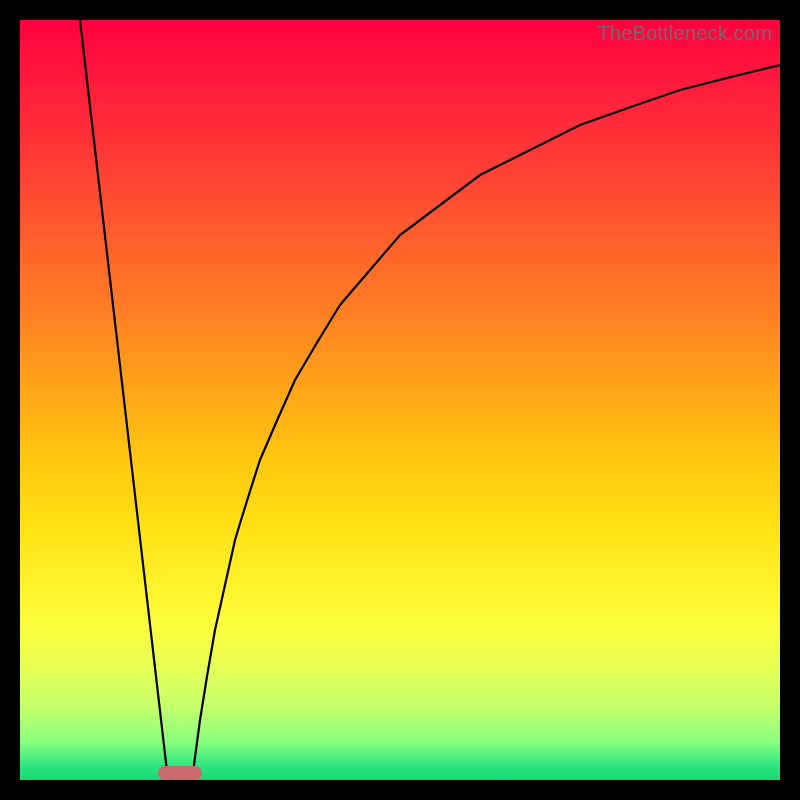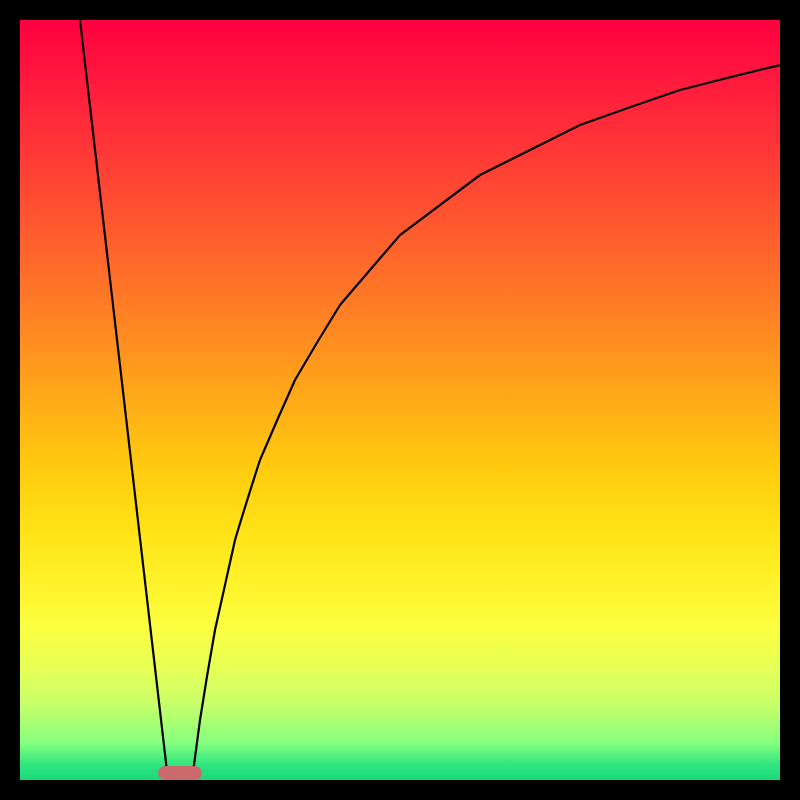--- a/index.html
+++ b/index.html
@@ -56,20 +56,21 @@
     width: 44px;
     height: 14px;
     background: #cb6a6d;
     border-radius: 7px;
   }
 </style>
 </head>
 <body>
 
 <div class="frame">
+  <div class="watermark">TheBottleneck.com</div>
 
   <svg class="curves" viewBox="0 0 760 760" preserveAspectRatio="none">
     <path fill="none" stroke="#000" stroke-width="2.2" d="M60,0 L148,760"></path>
     <path fill="none" stroke="#000" stroke-width="2.2" d="M172,760
              C 175,720 178,690 180,700
              " style="display:none"></path>
 
     <path fill="none" stroke="#000" stroke-width="2.2" d="M172,760
              Q 176,730 180,700
              Q 187,655 195,610

